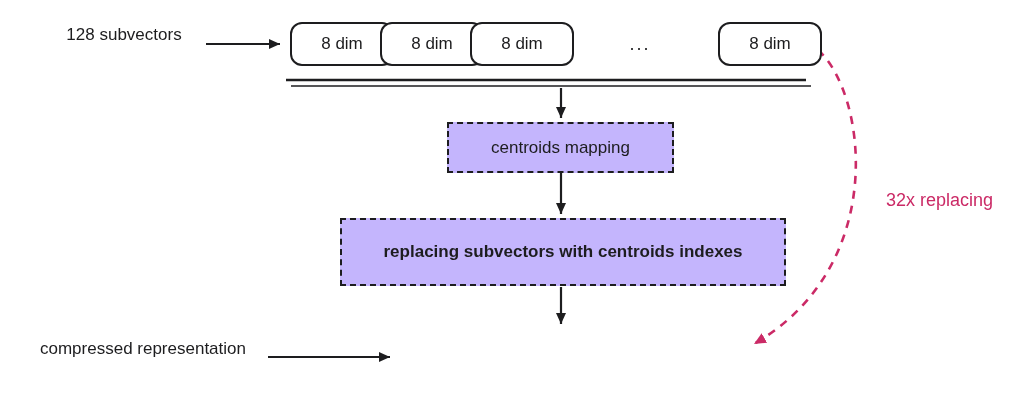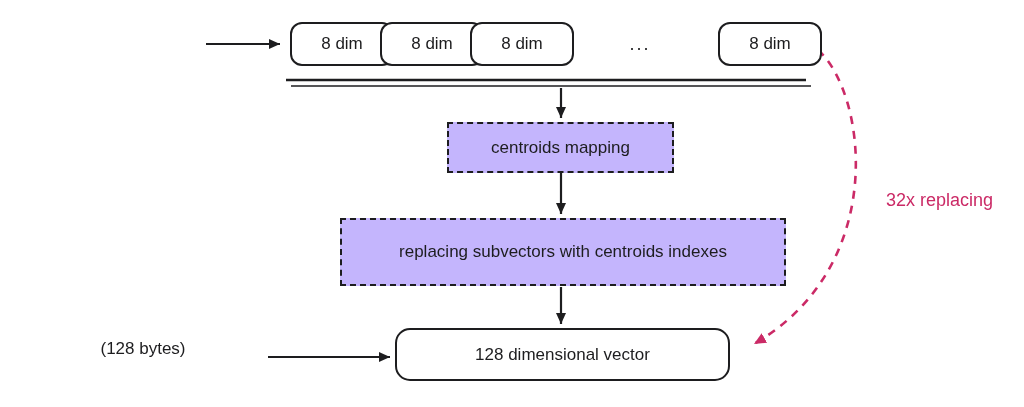--- a/index.html
+++ b/index.html
@@ -62,47 +62,45 @@
     <line x1="561" y1="173" x2="561" y2="214" stroke="#1d1d1f" stroke-width="2.2" marker-end="url(#arrow-black)"></line>
 
     <line x1="561" y1="287" x2="561" y2="324" stroke="#1d1d1f" stroke-width="2.2" marker-end="url(#arrow-black)"></line>
 
     <line x1="268" y1="357" x2="390" y2="357" stroke="#1d1d1f" stroke-width="2.2" marker-end="url(#arrow-black)"></line>
 
     <path d="M 818 50 C 866 92, 890 265, 754 344" fill="none" stroke="#cb2a66" stroke-width="2.6" stroke-dasharray="8 7" marker-end="url(#arrow-pink)"></path>
   </svg>
 
   <div class="label-block" style="left:38px;top:22px;width:172px;">
+    <div>128 subvectors</div>
   </div>
 
   <div class="small-box" style="left:290px;top:22px;">
     <span>8 dim</span>
   </div>
   <div class="small-box" style="left:380px;top:22px;">
     <span>8 dim</span>
   </div>
   <div class="small-box" style="left:470px;top:22px;">
     <span>8 dim</span>
   </div>
   <div class="ellipsis" style="left:615px;top:26px;width:50px;height:36px;">...</div>
   <div class="small-box" style="left:718px;top:22px;">
     <span>8 dim</span>
   </div>
 
   <div class="dashed-box" style="left:447px;top:122px;width:227px;height:51px;">
     <span>centroids mapping</span>
   </div>
 
-  <div class="dashed-box" style="left:340px;top:218px;width:446px;height:68px;">
+  <div class="dashed-box" style="left:340px;top:218px;width:446px;height:68px;font-weight:bold;">
     <span>replacing subvectors with centroids indexes</span>
   </div>
 
-  <div class="output-box" style="left:395px;top:328px;width:335px;height:53px;">
-    <span>128 dimensional vector</span>
-  </div>
 
   <div class="label-block" style="left:18px;top:336px;width:250px;">
-    <div>(128 bytes)</div>
+    <div>compressed representation</div>
   </div>
 
   <div class="reduction-label" style="left:886px;top:190px;color:#cb2a66;">32x replacing</div>
 
 </div>
 
 </body></html>

